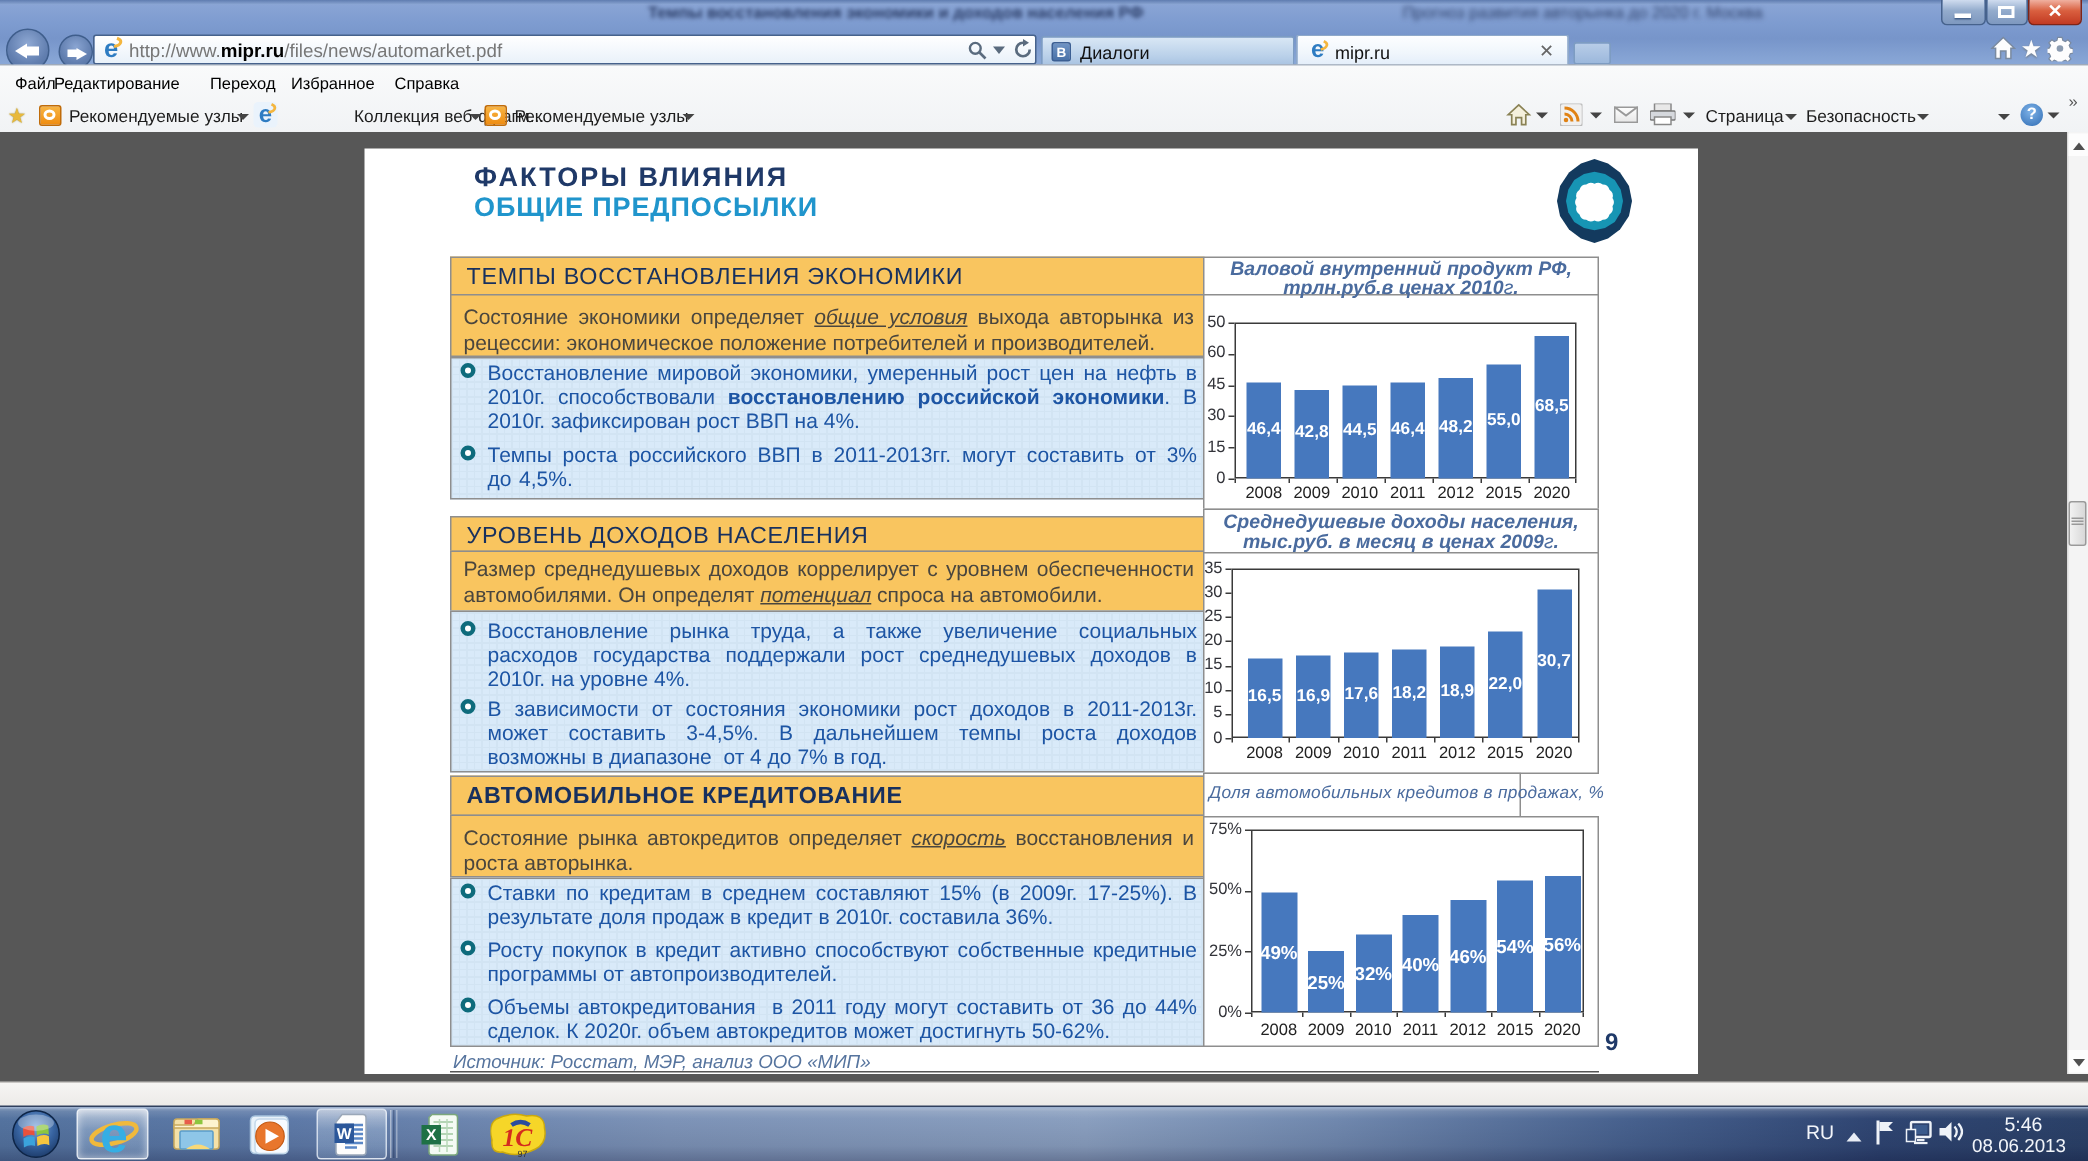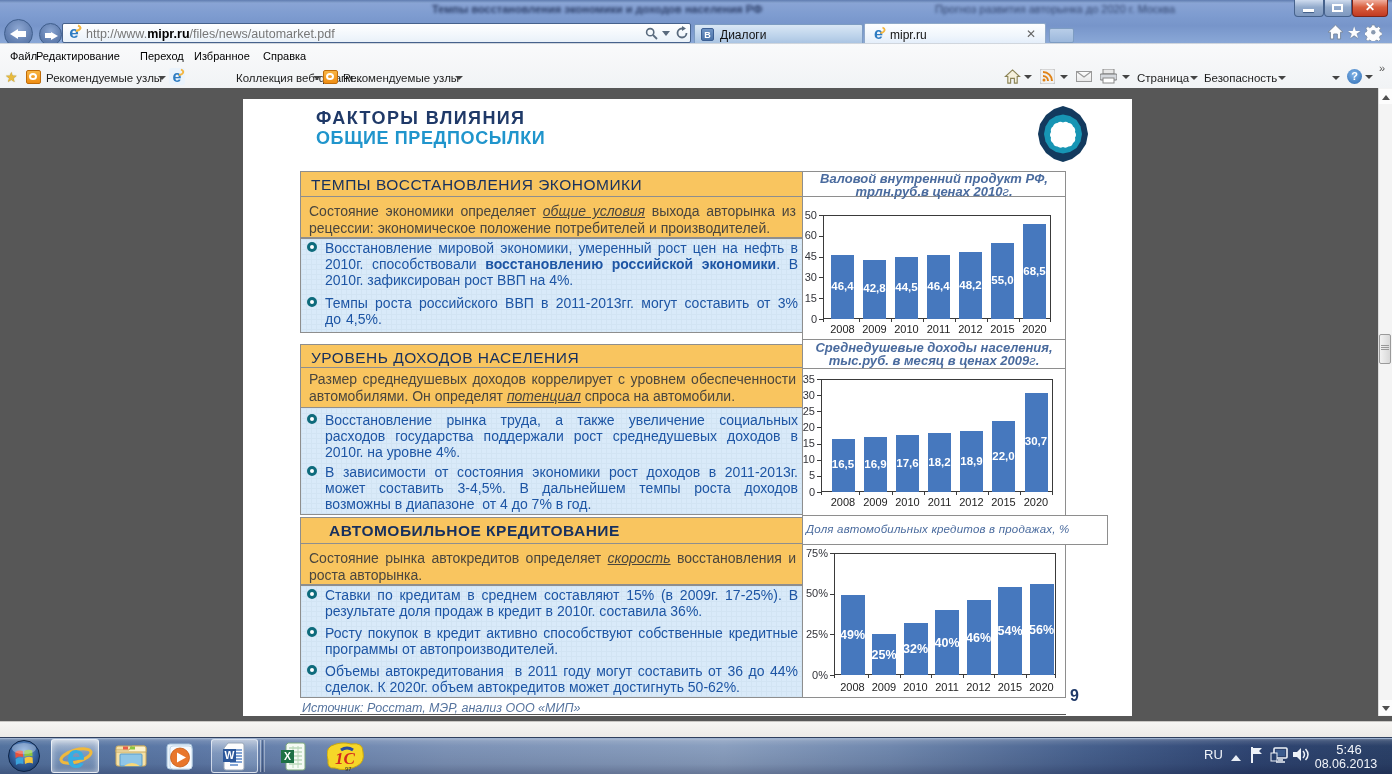--- a/index.html
+++ b/index.html
@@ -145,41 +145,41 @@
 <div class="abs" style="left:300px;top:367px;width:503px;height:41px;border:1px solid #8e8e8e;background:#f9c55f;">
     <div style="padding:3px 6px 0 8px;font-size:14px;color:#4a463e;line-height:17px;text-align:justify;">Размер среднедушевых доходов коррелирует с уровнем обеспеченности автомобилями. Он определят <i><u>потенциал</u></i> спроса на автомобили.</div>
   </div>
 <div class="abs" style="left:300px;top:407px;width:503px;height:108px;border:1px solid #8e8e8e;background-color:#d9eaf9;background-image:repeating-linear-gradient(to right,#d2e4f3 0,#d2e4f3 1px,transparent 1px,transparent 5px),repeating-linear-gradient(to bottom,#d2e4f3 0,#d2e4f3 1px,transparent 1px,transparent 5px);">
     <div style="padding-top:3px;">
       <div style="position:relative;padding:1px 4px 3px 24px;font-size:14px;color:#1d55a4;line-height:16px;text-align:justify;"><span style="position:absolute;left:6px;top:3px;width:10px;height:10px;border:3px solid #0e6b7c;border-radius:50%;background:#fff;"></span>Восстановление рынка труда, а также увеличение социальных расходов государства поддержали рост среднедушевых доходов в 2010г. на уровне 4%.</div>
       <div style="position:relative;padding:1px 4px 3px 24px;font-size:14px;color:#1d55a4;line-height:16px;text-align:justify;"><span style="position:absolute;left:6px;top:3px;width:10px;height:10px;border:3px solid #0e6b7c;border-radius:50%;background:#fff;"></span>В зависимости от состояния экономики рост доходов в 2011-2013г. может составить 3-4,5%. В дальнейшем темпы роста доходов возможны в диапазоне&nbsp; от 4 до 7% в год.</div>
     </div>
   </div>
 <div class="abs" style="left:300px;top:517px;width:503px;height:27px;border:1px solid #8e8e8e;background:#f9c55f;">
-    <div style="padding:4px 0 0 10px;font-size:15.5px;font-weight:bold;color:#17305e;letter-spacing:0.5px;margin-left:18px;">АВТОМОБИЛЬНОЕ КРЕДИТОВАНИЕ</div>
+    <div style="padding:4px 0 0 10px;font-size:15.5px;font-weight:bold;color:#17305e;letter-spacing:0.5px;">АВТОМОБИЛЬНОЕ КРЕДИТОВАНИЕ</div>
   </div>
 <div class="abs" style="left:300px;top:543px;width:503px;height:42px;border:1px solid #8e8e8e;background:#f9c55f;">
     <div style="padding:6px 6px 0 8px;font-size:14px;color:#4a463e;line-height:17px;text-align:justify;">Состояние рынка автокредитов определяет <i><u>скорость</u></i> восстановления и роста авторынка.</div>
   </div>
 <div class="abs" style="left:300px;top:585px;width:503px;height:113px;border:1px solid #8e8e8e;background-color:#d9eaf9;background-image:repeating-linear-gradient(to right,#d2e4f3 0,#d2e4f3 1px,transparent 1px,transparent 5px),repeating-linear-gradient(to bottom,#d2e4f3 0,#d2e4f3 1px,transparent 1px,transparent 5px);">
     <div style="padding-top:0px;">
       <div style="position:relative;padding:1px 4px 5px 24px;font-size:14px;color:#1d55a4;line-height:16px;text-align:justify;"><span style="position:absolute;left:6px;top:3px;width:10px;height:10px;border:3px solid #0e6b7c;border-radius:50%;background:#fff;"></span>Ставки по кредитам в среднем составляют 15% (в 2009г. 17-25%). В результате доля продаж в кредит в 2010г. составила 36%.</div>
       <div style="position:relative;padding:1px 4px 5px 24px;font-size:14px;color:#1d55a4;line-height:16px;text-align:justify;"><span style="position:absolute;left:6px;top:3px;width:10px;height:10px;border:3px solid #0e6b7c;border-radius:50%;background:#fff;"></span>Росту покупок в кредит активно способствуют собственные кредитные программы от автопроизводителей.</div>
       <div style="position:relative;padding:1px 4px 5px 24px;font-size:14px;color:#1d55a4;line-height:16px;text-align:justify;"><span style="position:absolute;left:6px;top:3px;width:10px;height:10px;border:3px solid #0e6b7c;border-radius:50%;background:#fff;"></span>Объемы автокредитования&nbsp; в 2011 году могут составить от 36 до 44% сделок. К 2020г. объем автокредитов может достигнуть 50-62%.</div>
     </div>
   </div>
 <div class="abs" style="left:802px;top:171px;width:264px;height:26px;border:1px solid #8e8e8e;background:#fff;">
     <div style="position:relative;z-index:3;font-size:13px;font-style:italic;font-weight:bold;color:#4a6b9e;line-height:12.5px;text-align:center;padding-top:1px;">Валовой внутренний продукт РФ,<br>трлн.руб.в ценах 2010<span style="font-weight:normal;">г</span>.</div>
   </div>
 <div class="abs" style="left:802px;top:196px;width:264px;height:144px;border:1px solid #8e8e8e;background:#fff;"></div>
 <div class="abs" style="left:802px;top:339px;width:264px;height:30px;border:1px solid #8e8e8e;background:#fff;">
     <div style="position:relative;z-index:3;font-size:13px;font-style:italic;font-weight:bold;color:#4a6b9e;line-height:12.5px;text-align:center;padding-top:2px;">Среднедушевые доходы населения,<br>тыс.руб. в месяц в ценах 2009<span style="font-weight:normal;">г</span>.</div>
   </div>
 <div class="abs" style="left:802px;top:368px;width:264px;height:148px;border:1px solid #8e8e8e;background:#fff;"></div>
-<div class="abs" style="left:802px;top:515px;width:306px;height:30px;border:1px solid #8e8e8e;background:#fff;">
+<div class="abs" style="left:802px;top:515px;width:212px;height:30px;border:1px solid #8e8e8e;background:#fff;">
     <div style="position:relative;z-index:3;font-size:13px;font-style:italic;font-weight:bold;color:#4a6b9e;line-height:12.5px;text-align:center;text-align:left;padding:7px 0 0 3px;white-space:nowrap;font-size:11.5px;font-weight:normal;letter-spacing:0.2px;">Доля автомобильных кредитов в продажах, %</div>
   </div>
 <div class="abs" style="left:802px;top:544px;width:264px;height:154px;border:1px solid #8e8e8e;background:#fff;"></div>
 <div class="abs" style="left:823px;top:215px;width:228px;height:104px;border:1px solid #3a3a3a;background:#fff;"></div>
 <div class="abs" style="left:781px;top:312.5px;width:36px;text-align:right;font-size:11px;color:#33343a;">0</div>
 <div class="abs" style="left:819px;top:319.0px;width:4px;height:1px;background:#3a3a3a;"></div>
 <div class="abs" style="left:781px;top:291.7px;width:36px;text-align:right;font-size:11px;color:#33343a;">15</div>
 <div class="abs" style="left:819px;top:298.2px;width:4px;height:1px;background:#3a3a3a;"></div>
 <div class="abs" style="left:781px;top:270.9px;width:36px;text-align:right;font-size:11px;color:#33343a;">30</div>
 <div class="abs" style="left:819px;top:277.4px;width:4px;height:1px;background:#3a3a3a;"></div>

